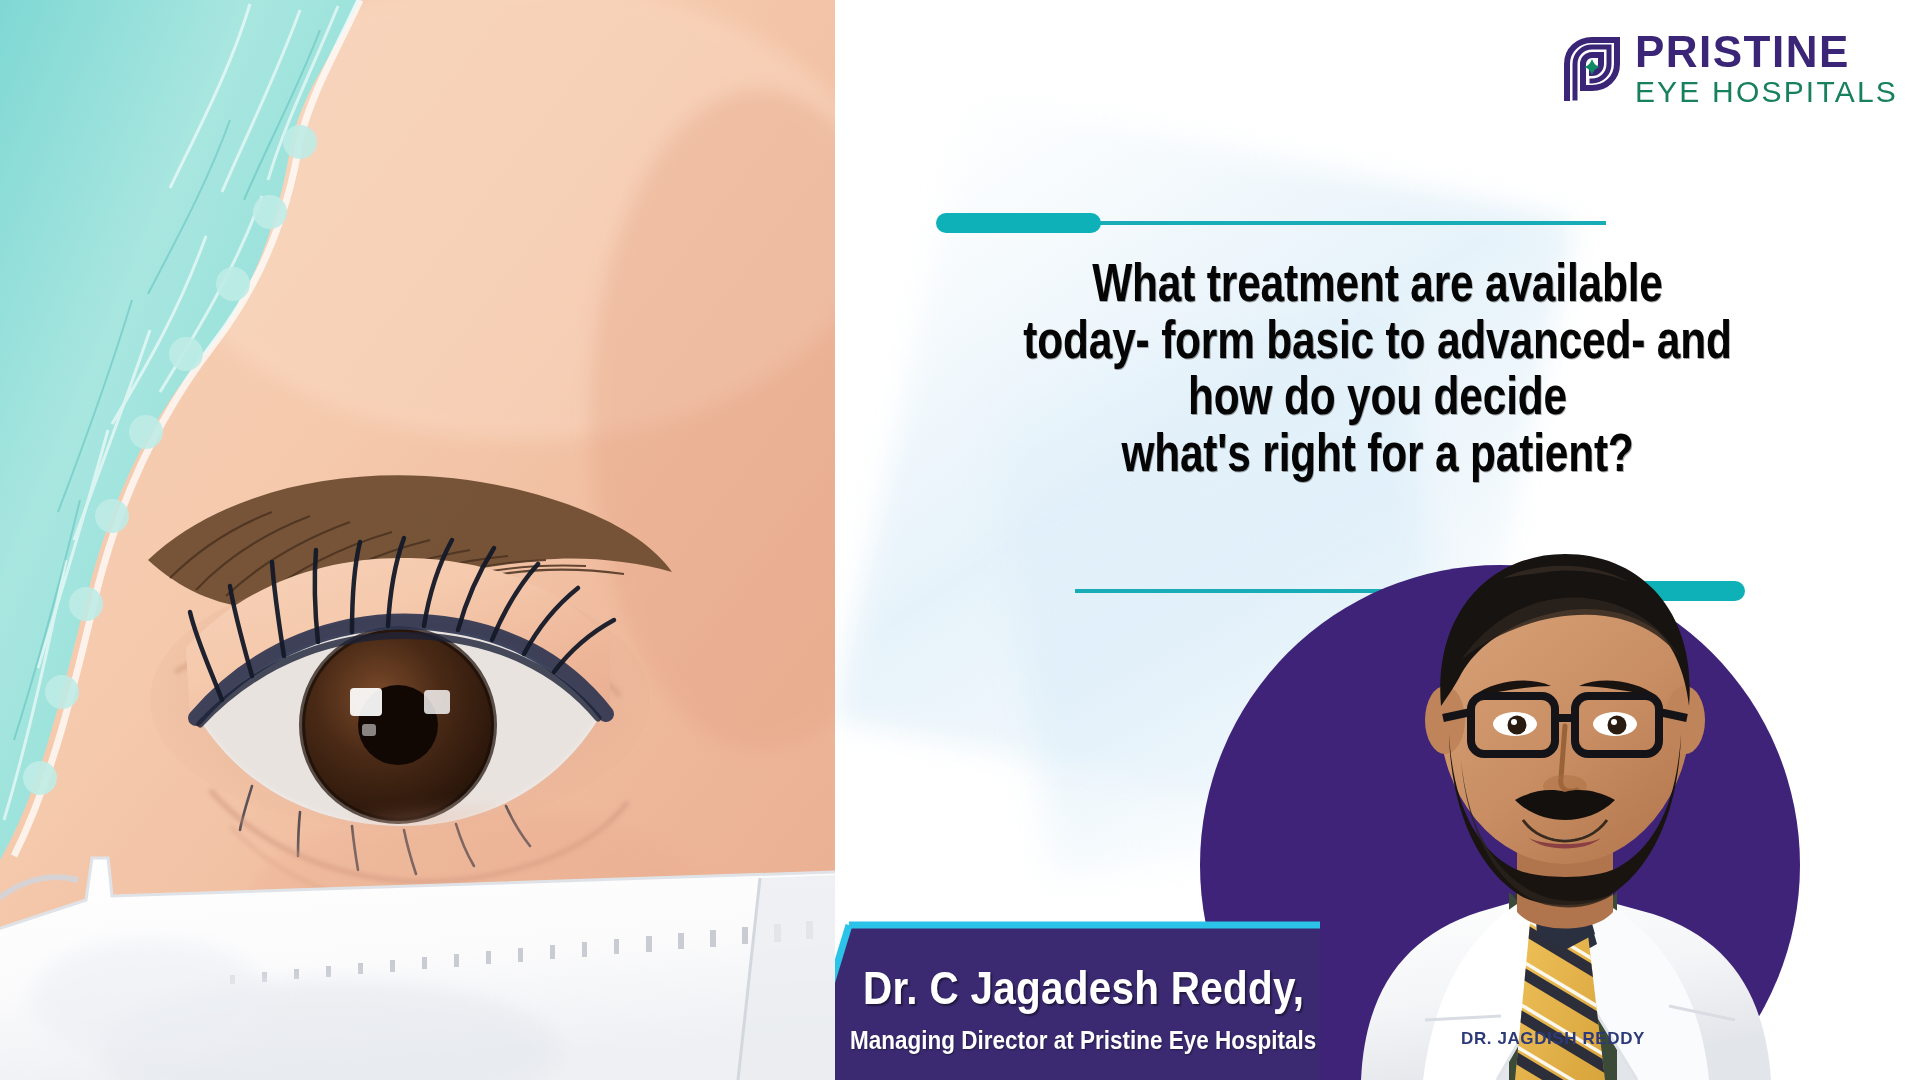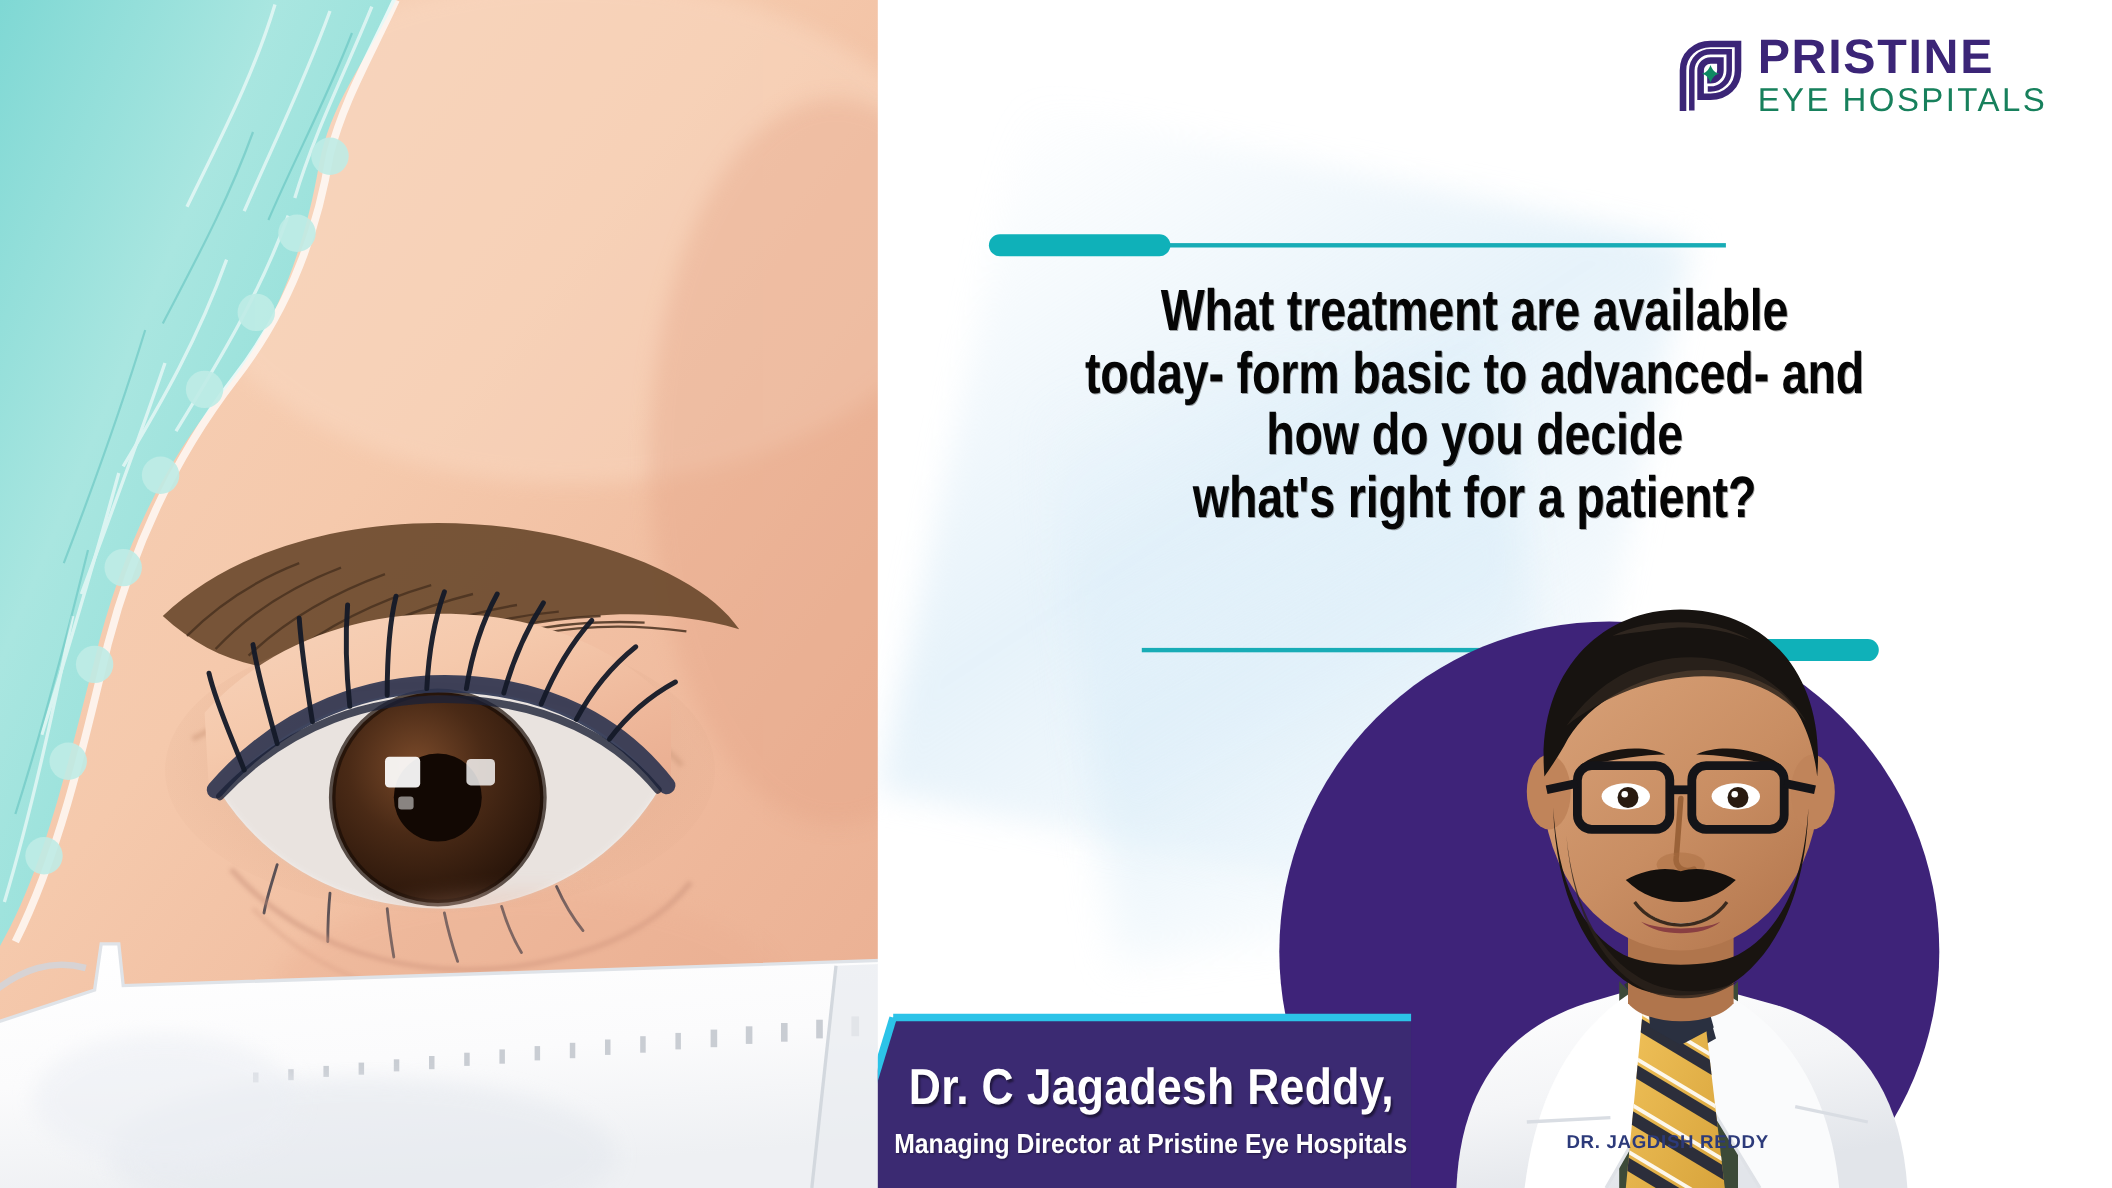--- a/index.html
+++ b/index.html
@@ -23,21 +23,21 @@
     left:0; top:0;
     width:835px; height:1080px;
     overflow:hidden;
     background:#f3c6ad;
   }
   .photo-svg { display:block; width:835px; height:1080px; }
 
   
   .content-panel {
     position:absolute;
-    left:798px; top:0;
+    left:835px; top:0;
     width:1085px; height:1080px;
     background:#ffffff;
     overflow:hidden;
   }
   
   .bg-wash {
     position:absolute;
     left:60px; top:150px;
     width:620px; height:640px;
     background:linear-gradient(135deg, rgba(214,233,245,0.0) 0%, rgba(210,232,246,0.55) 45%, rgba(236,245,252,0.0) 100%);

